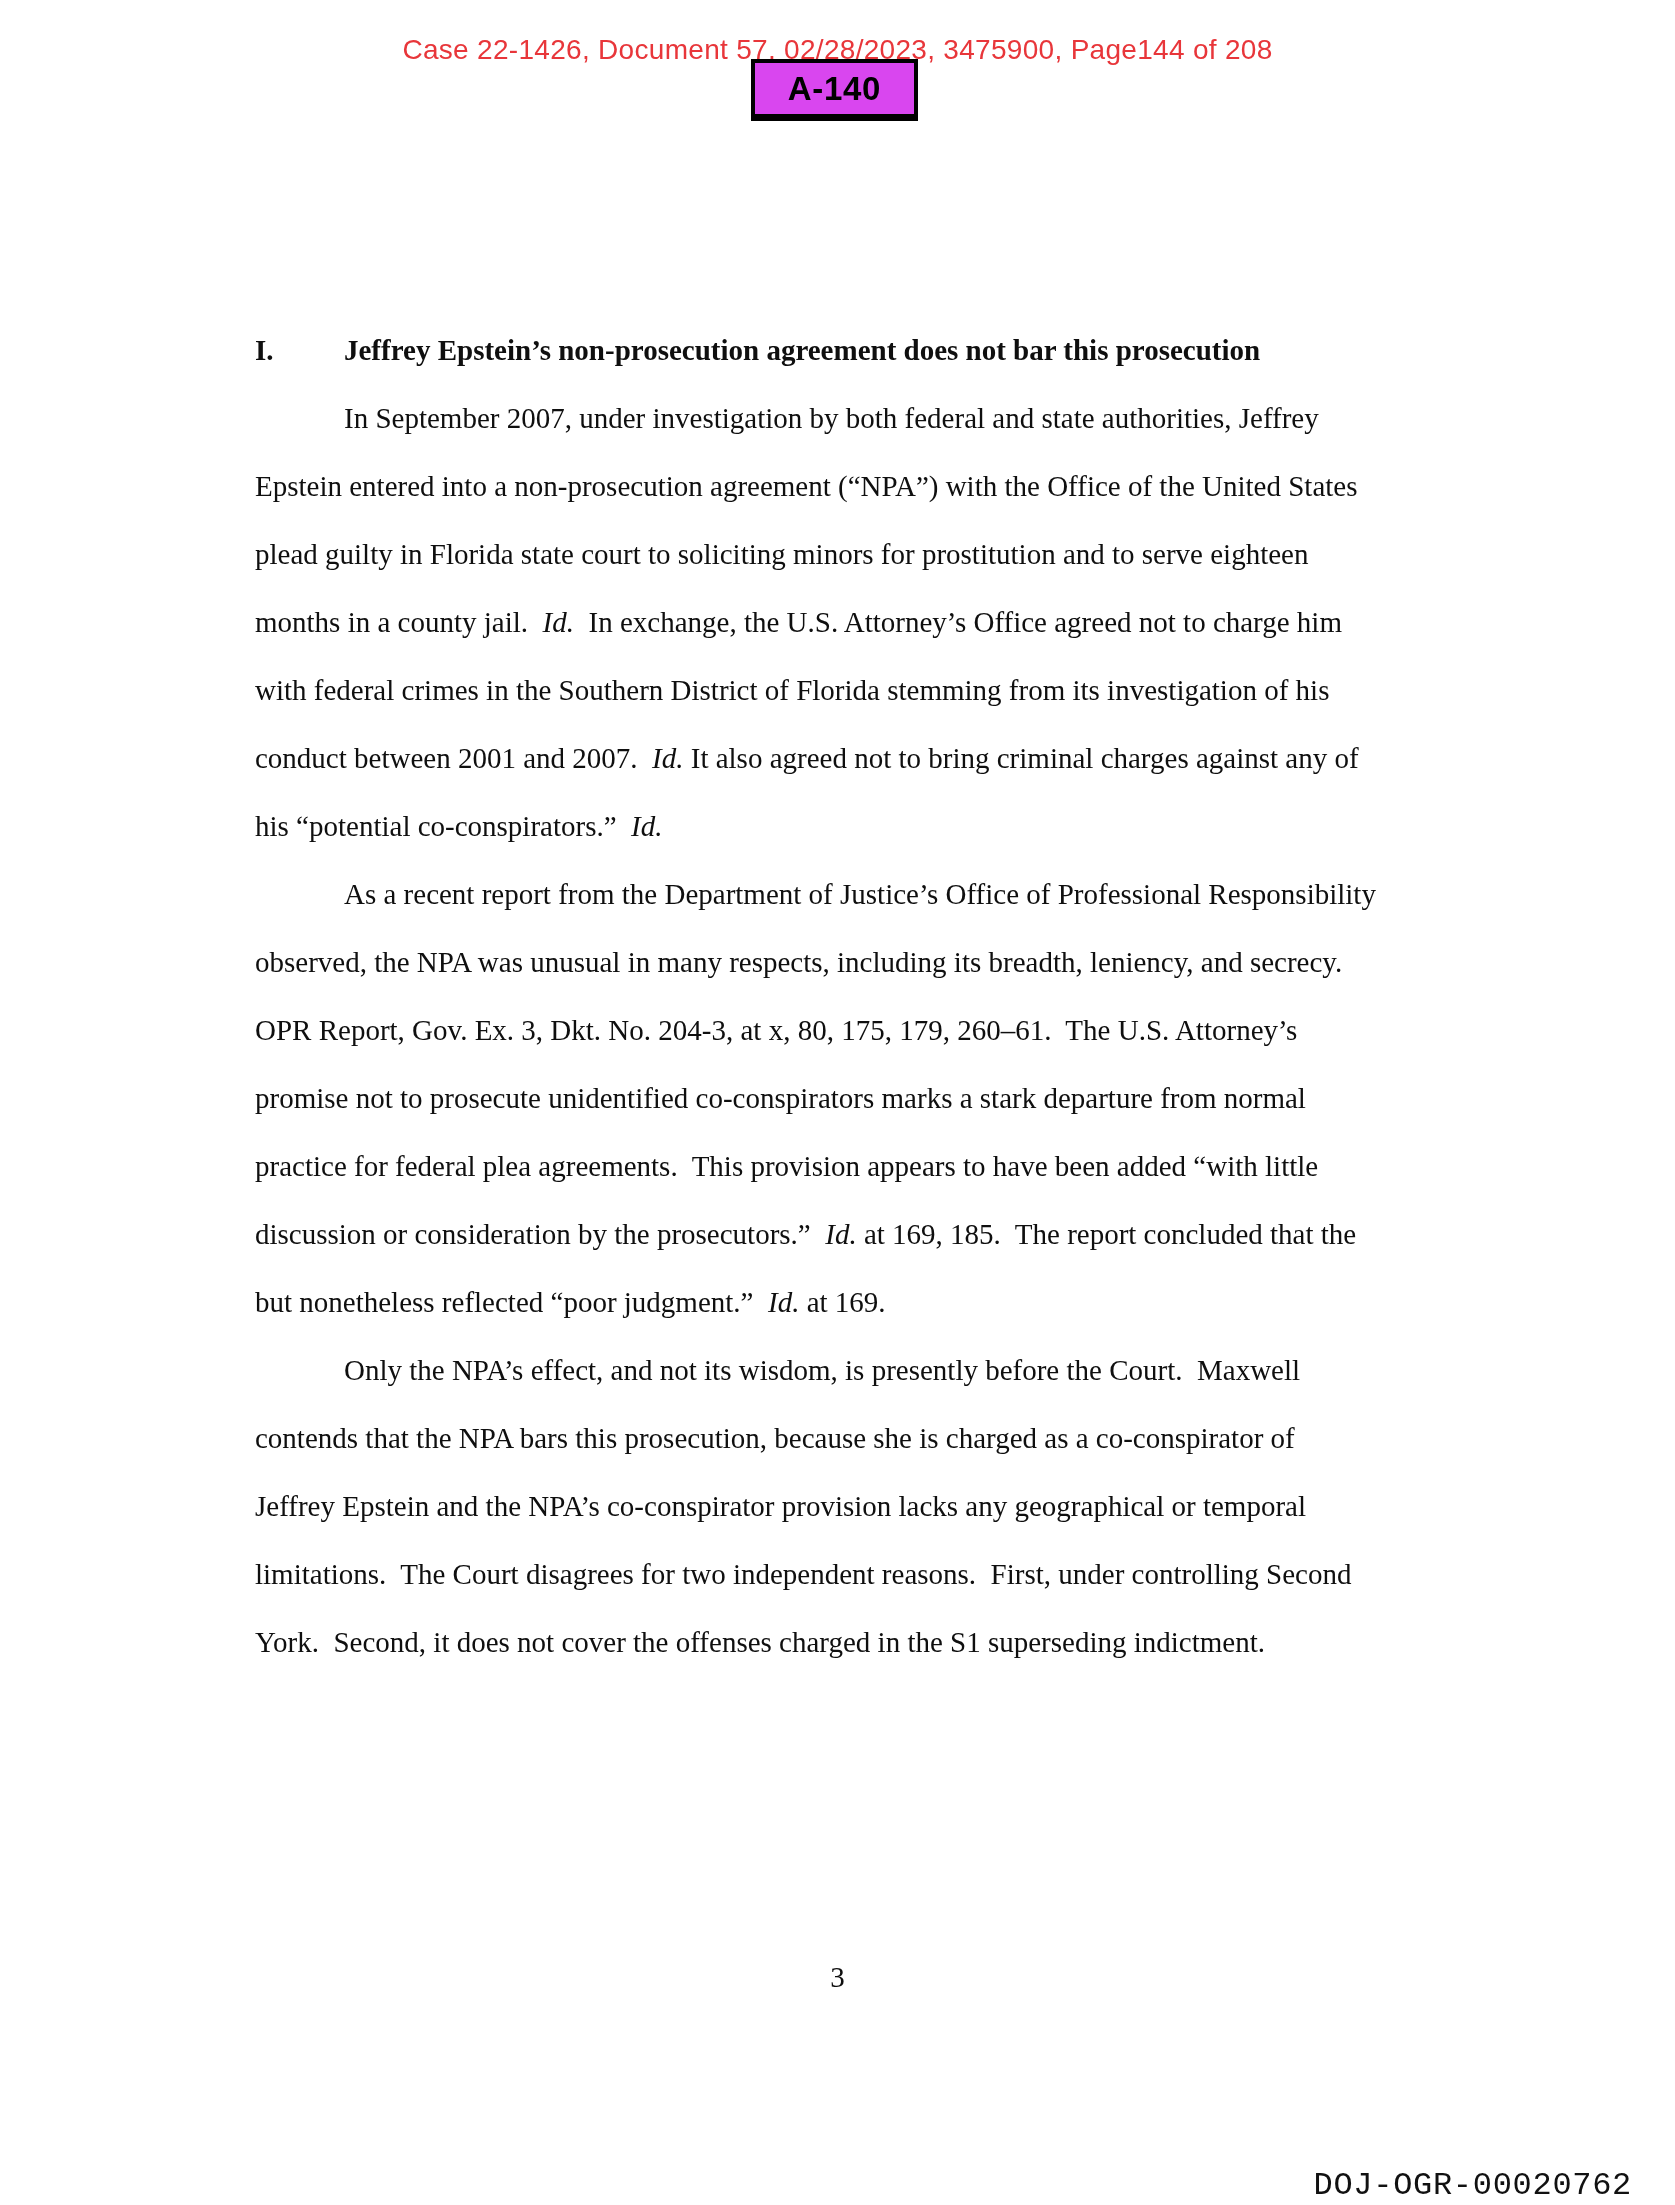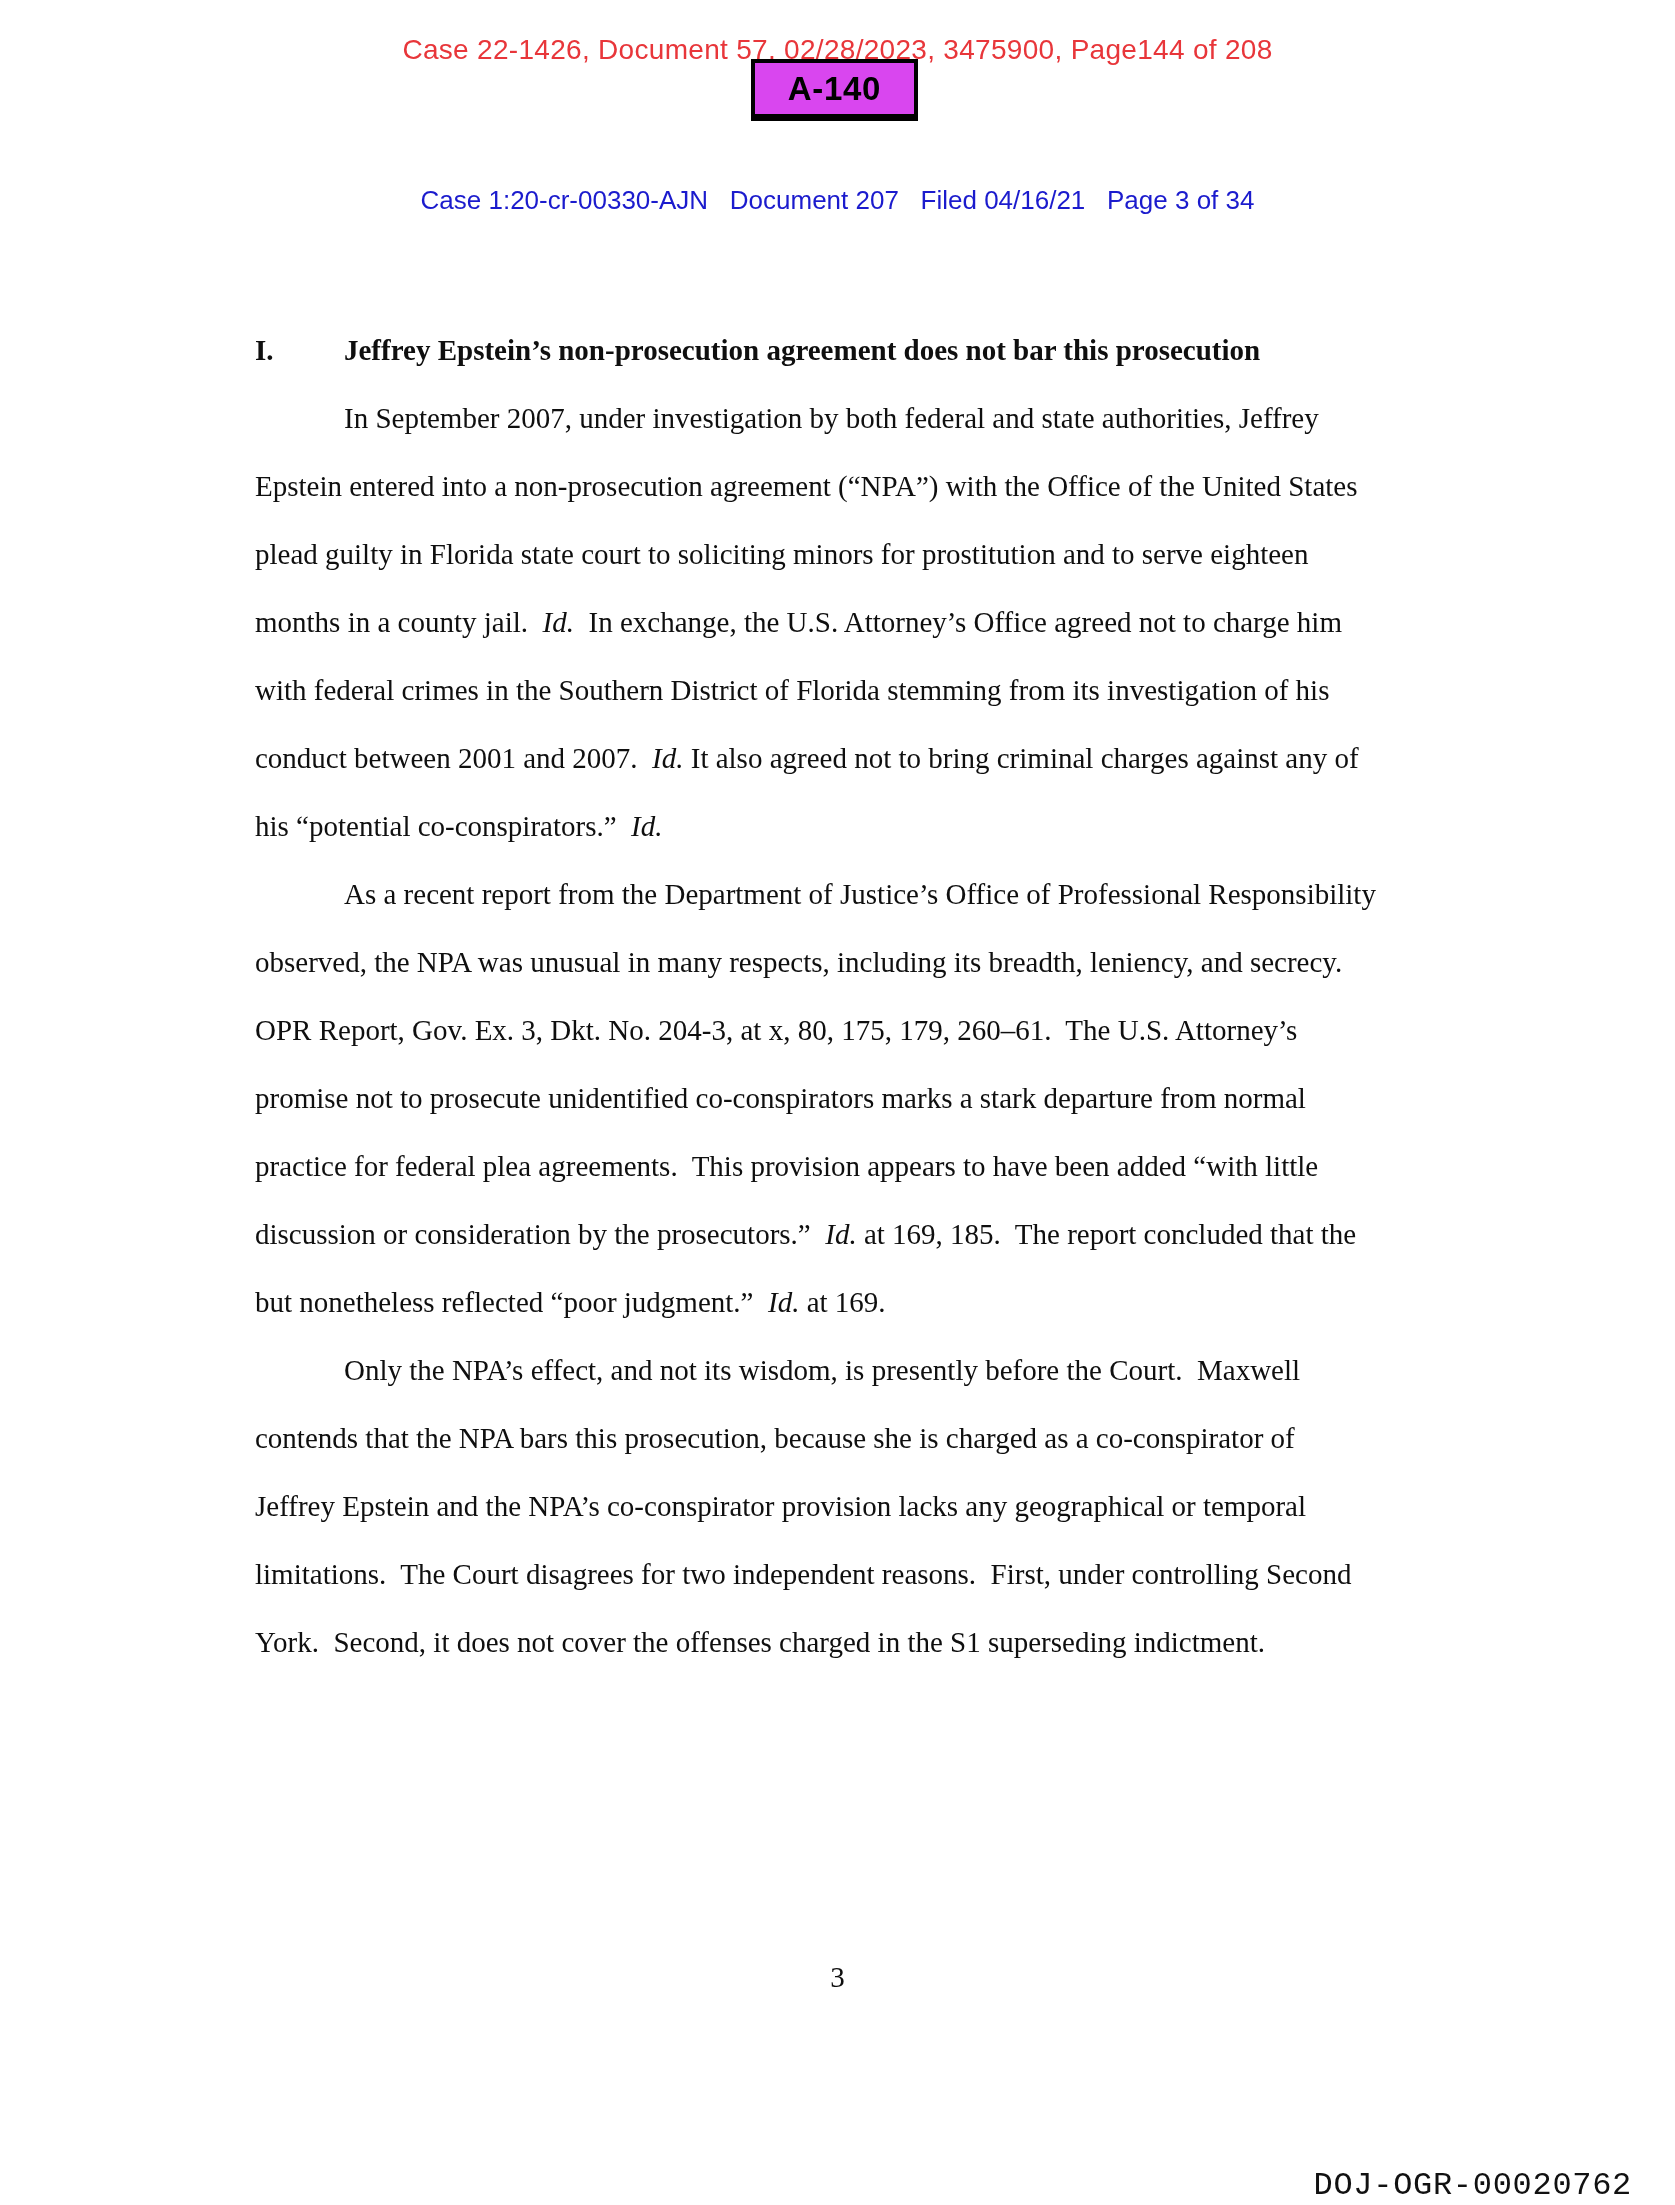--- a/index.html
+++ b/index.html
@@ -94,21 +94,20 @@
 <body>
 
 <div class="page">
 
   <div class="appellate-header" style="color: rgb(232, 54, 58);">Case 22-1426, Document 57, 02/28/2023, 3475900, Page144 of 208</div>
 
   <div class="a140-box">
     <span class="stamp-text">A-140</span>
   </div>
 
-  <div class="district-header" style="color: rgb(27, 27, 205);">Case 1:20-cr-00330-AJN   Document 207   Filed 04/16/21   Page 3 of 34</div>
 
   <div class="doc-body">
       <div class="line heading"><span class="h-num">I.</span><span>Jeffrey Epstein’s non-prosecution agreement does not bar this prosecution</span></div>
       <div class="line indent"><span>In September 2007, under investigation by both federal and state authorities, Jeffrey</span></div>
       <div class="line"><span>Epstein entered into a non-prosecution agreement (“NPA”) with the Office of the United States</span></div>
       <div class="line"><span>plead guilty in Florida state court to soliciting minors for prostitution and to serve eighteen</span></div>
       <div class="line"><span>months in a county jail.  </span><span class="it">Id.</span><span>  In exchange, the U.S. Attorney’s Office agreed not to charge him</span></div>
       <div class="line"><span>with federal crimes in the Southern District of Florida stemming from its investigation of his</span></div>
       <div class="line"><span>conduct between 2001 and 2007.  </span><span class="it">Id.</span><span> It also agreed not to bring criminal charges against any of</span></div>
       <div class="line"><span>his “potential co-conspirators.”  </span><span class="it">Id.</span></div>

